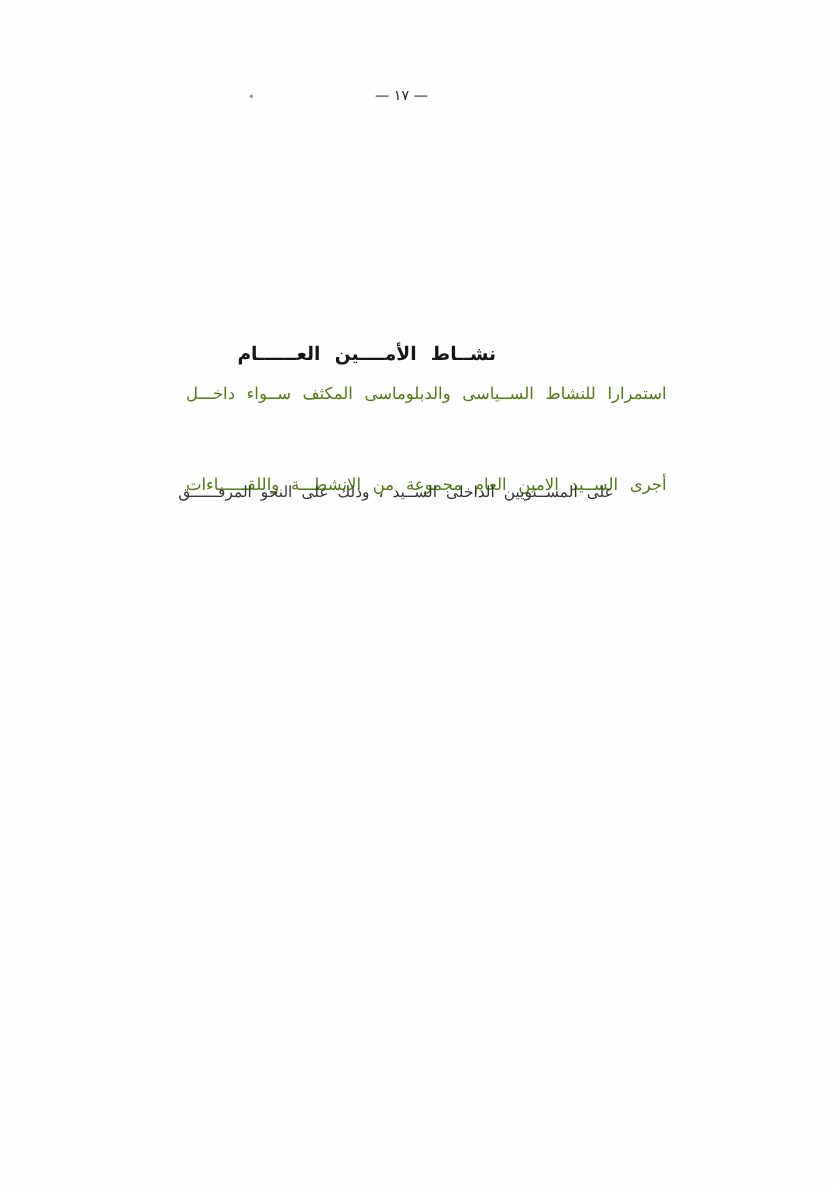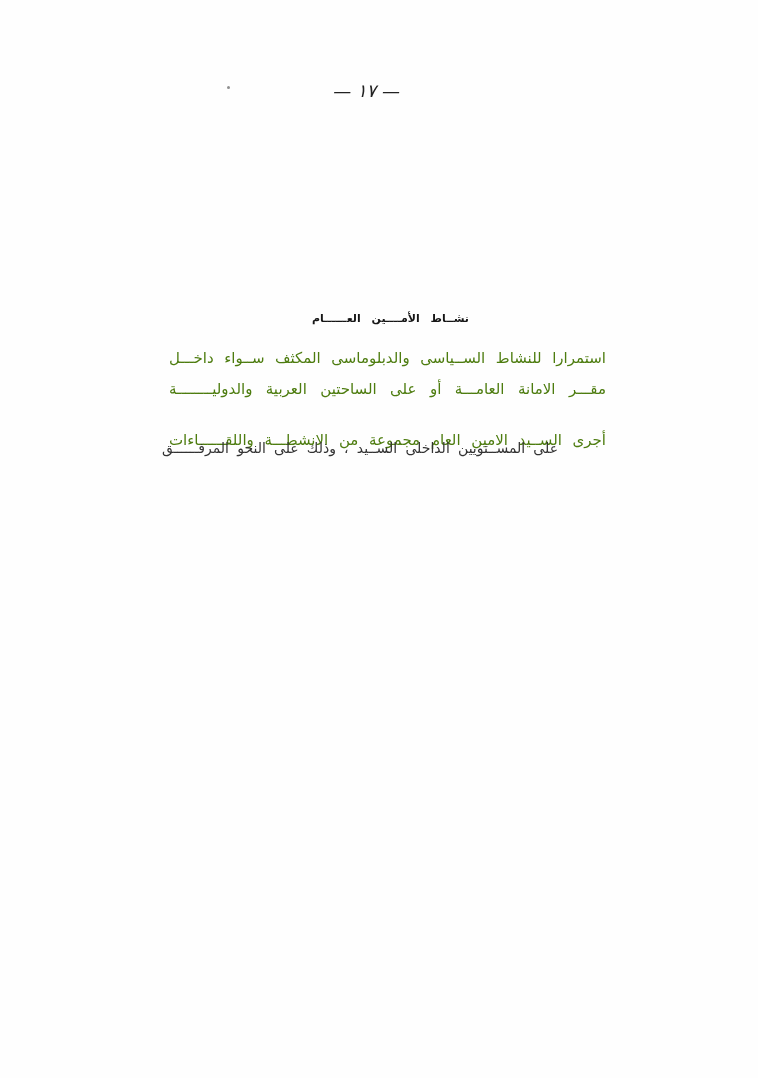--- a/index.html
+++ b/index.html
@@ -14,41 +14,40 @@
     background: #fefefe;
     font-family: "DejaVu Sans", sans-serif;
     color: #1b1b1b;
     overflow: hidden;
   }
   .page-number {
     position: absolute;
     top: 80px;
     left: 330px;
     width: 70px;
-    text-align: right;
-    font-size: 18px;
+    text-align: center;
+    font-size: 13px;
     letter-spacing: 1px;
     color: #222;
     white-space: nowrap;
-    font-style: italic;
   }
   .scan-speck {
     position: absolute;
     left: 227px;
     top: 86px;
     width: 3px;
     height: 3px;
     border-radius: 50%;
     background: #8f8f8f;
   }
   .heading {
     position: absolute;
     top: 312px;
-    right: 289px;
-    font-size: 11px;
+    right: 307px;
+    font-size: 17px;
     font-weight: bold;
     white-space: nowrap;
     word-spacing: 7px;
     color: #161616;
   }
   .para-line {
     position: absolute;
     right: 152px;
     width: 437px;
     font-size: 15px;
@@ -77,19 +76,18 @@
 <div class="page">
 
   <div class="scan-speck"></div>
 
   <div class="page-number" dir="rtl">— ١٧ —</div>
 
   <div class="heading" dir="rtl">نشــاط  الأمــــين  العــــــام</div>
 
   <div class="para-line line-1" dir="rtl">استمرارا للنشاط الســياسى والدبلوماسى المكثف ســواء داخـــل</div>
 
-  <div class="para-line line-2" dir="rtl">مقـــر الامانة العامـــة أو على الساحتين العربية والدوليــــــــة</div>
 
   <div class="para-line line-3" dir="rtl">أجرى الســيد الامين العام مجموعة من الانشطـــة واللقــــــاءات</div>
 
   <div class="para-line line-4" dir="rtl">على المســتويين الداخلى الســيد ، وذلك على النحو المرفــــــق</div>
 
 </div>
 
 </body></html>

